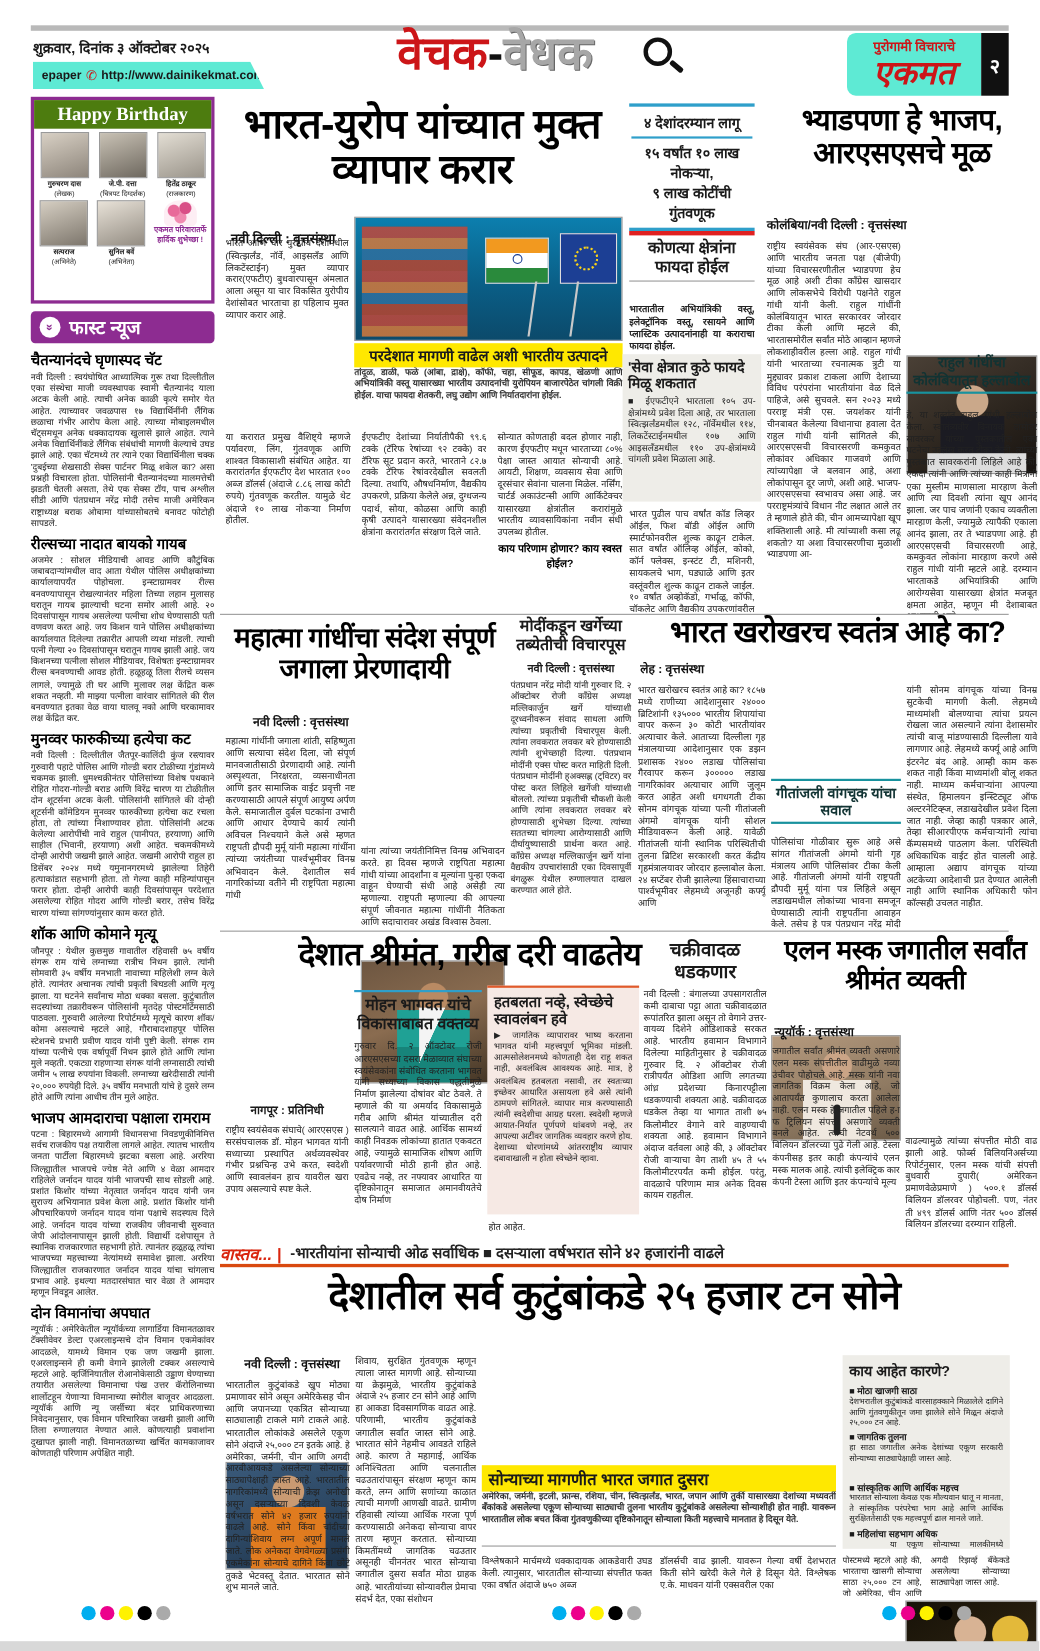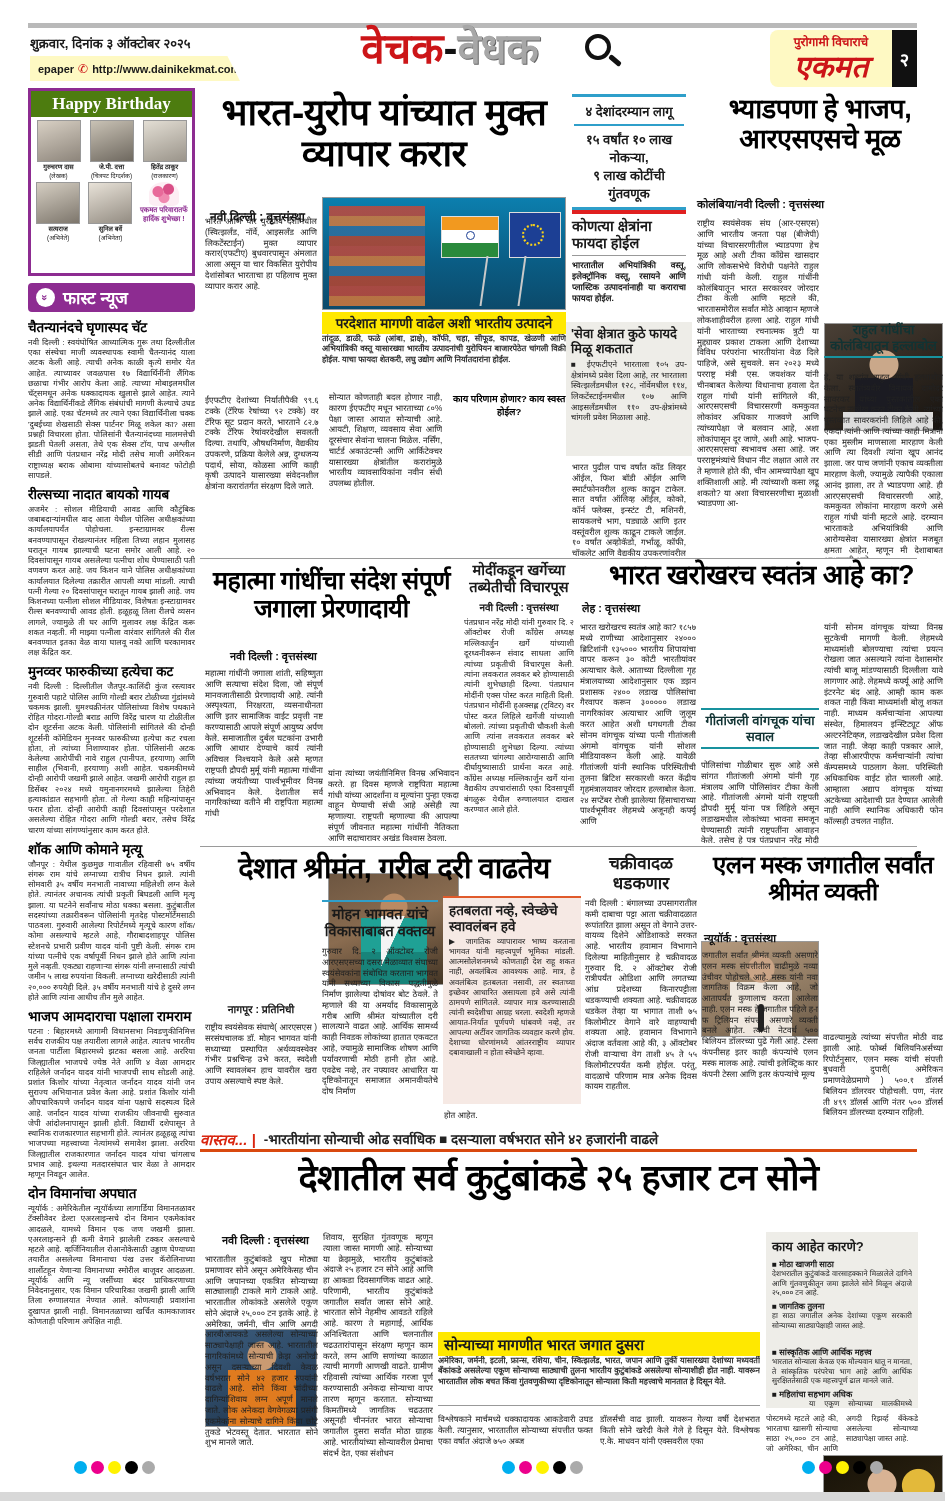--- a/index.html
+++ b/index.html
@@ -7,21 +7,21 @@
   body { width:945px; height:1501px; position:relative; overflow:hidden;
          font-family:"Liberation Sans","DejaVu Sans",sans-serif; color:#1a1a1a; }
   .abs { position:absolute; }
   .headline { font-weight:900; color:#000; text-align:center; line-height:1.12; letter-spacing:-0.5px; }
   .byline { font-weight:bold; font-size:11px; color:#111; }
   .bodytext { font-size:8.3px; line-height:1.3; text-align:justify; color:#222; overflow:hidden; }
   .crosshead { font-weight:900; font-size:9.5px; color:#000; text-align:center; margin:3px 0 2px; }
   .photo { background:#888; overflow:hidden; position:relative; border:1px solid #999; }
   .cap-teal { font-weight:900; font-size:13px; text-align:center; color:#133; line-height:1.2;
               border-bottom:2px solid #18929e; padding-bottom:3px; }
-  .cream { background:#fef9c3; }
+  .cream { background:#5eead4; }
   .dot { width:13px; height:13px; border-radius:50%; display:inline-block; margin:0 2px; }
   .fn-item h3 { font-size:13.5px; font-weight:900; color:#000; margin:7px 0 2px; line-height:1.1; }
   .fn-item p { font-size:8px; line-height:1.28; text-align:justify; color:#222; }
   .graybox { background:#eeede8; }
 </style>
 </head>
 <body>
 
 <div class="abs" style="left:28px;top:23px;width:889px;height:5px;background:#b9b9b9;"></div>
 <div class="abs" style="left:30px;top:34px;font-size:13px;font-weight:bold;">शुक्रवार, दिनांक ३ ऑक्टोबर २०२५</div>
@@ -124,33 +124,34 @@
   <span class="abs" style="left:6px;top:8px;width:96px;height:100px;background:repeating-linear-gradient(180deg,#c2483a 0 10px,#d4793b 10px 20px,#2f6f9e 20px 30px,#b8452f 30px 40px);opacity:.85;"></span>
   <span class="abs" style="left:118px;top:18px;width:58px;height:42px;background:linear-gradient(180deg,#f2991f 33%,#fff 33% 66%,#2a8a3c 66%);border:1px solid #ddd;"></span>
   <span class="abs" style="left:143px;top:33px;width:9px;height:9px;border:1.5px solid #1c3f94;border-radius:50%;"></span>
   <span class="abs" style="left:186px;top:14px;width:52px;height:46px;background:#1c3f94;border:1px solid #ddd;"></span>
   <span class="abs" style="left:199px;top:26px;width:22px;height:22px;border:2px dotted #f7d21a;border-radius:50%;"></span>
   <span class="abs" style="left:160px;top:58px;width:40px;height:50px;border-left:2px solid #c9c9c9;border-right:2px solid #c9c9c9;transform:skewX(-8deg);"></span>
 </div>
 <div class="abs" style="left:322px;top:312px;width:244px;background:#ffe800;font-size:13.5px;font-weight:900;padding:2px 5px;text-align:center;">परदेशात मागणी वाढेल अशी भारतीय उत्पादने</div>
 <div class="abs bodytext" style="left:322px;top:334px;width:244px;height:52px;font-size:8px;font-weight:bold;color:#333;">तांदूळ, डाळी, फळे (आंबा, द्राक्षे), कॉफी, चहा, सीफूड, कापड, खेळणी आणि अभियांत्रिकी वस्तू यासारख्या भारतीय उत्पादनांची युरोपियन बाजारपेठेत चांगली विक्री होईल. याचा फायदा शेतकरी, लघु उद्योग आणि निर्यातदारांना होईल.</div>
 <div class="abs" style="left:205px;top:392px;width:361px;height:166px;column-count:3;column-gap:10px;overflow:hidden;">
+  <div class="bodytext">या करारात प्रमुख वैशिष्ट्ये म्हणजे पर्यावरण, लिंग, गुंतवणूक आणि शाश्वत विकासाशी संबंधित आहेत. या करारांतर्गत ईएफटीए देश भारतात १०० अब्ज डॉलर्स (अंदाजे ८.८६ लाख कोटी रुपये) गुंतवणूक करतील. यामुळे थेट अंदाजे १० लाख नोकऱ्या निर्माण होतील.</div>
   <div class="bodytext" style="margin-top:3px;">ईएफटीए देशांच्या निर्यातीपैकी ९९.६ टक्के (टॅरिफ रेषांच्या ९२ टक्के) वर टॅरिफ सूट प्रदान करते, भारताने ८२.७ टक्के टॅरिफ रेषांवरदेखील सवलती दिल्या. तथापि, औषधनिर्माण, वैद्यकीय उपकरणे, प्रक्रिया केलेले अन्न, दुग्धजन्य पदार्थ, सोया, कोळसा आणि काही कृषी उत्पादने यासारख्या संवेदनशील क्षेत्रांना करारांतर्गत संरक्षण दिले जाते.</div>
   <div class="bodytext" style="margin-top:3px;">सोन्यात कोणताही बदल होणार नाही, कारण ईएफटीए मधून भारताच्या ८०% पेक्षा जास्त आयात सोन्याची आहे. आयटी, शिक्षण, व्यवसाय सेवा आणि दूरसंचार सेवांना चालना मिळेल. नर्सिंग, चार्टर्ड अकाउंटन्सी आणि आर्किटेक्चर यासारख्या क्षेत्रांतील करारांमुळे भारतीय व्यावसायिकांना नवीन संधी उपलब्ध होतील.</div>
   <div class="crosshead">काय परिणाम होणार? काय स्वस्त होईल?</div>
 
 </div>
 
 <div class="abs" style="left:572px;top:94px;width:114px;border-top:3px solid #2f9fca;border-bottom:3px solid #2f9fca;padding:5px 2px;text-align:center;">
   <div style="font-size:13px;font-weight:900;border-bottom:2px solid #2f9fca;padding-bottom:4px;margin-bottom:4px;">४ देशांदरम्यान लागू</div>
   <div style="font-size:13px;font-weight:900;">१५ वर्षांत १० लाख नोकऱ्या,</div>
   <div style="font-size:13px;font-weight:900;">९ लाख कोटींची गुंतवणूक</div>
 </div>
 <div class="abs" style="left:572px;top:210px;width:114px;border-top:4px solid #e02020;padding-top:4px;">
-  <div style="font-size:14.5px;font-weight:900;line-height:1.15;border-bottom:1px solid #999;padding-bottom:4px;margin-bottom:4px;">कोणत्या क्षेत्रांना फायदा होईल</div>
+  <div style="font-size:14.5px;font-weight:900;text-align:center;line-height:1.15;border-bottom:1px solid #999;padding-bottom:4px;margin-bottom:20px;">कोणत्या क्षेत्रांना फायदा होईल</div>
   <div class="bodytext" style="font-size:8.5px;font-weight:bold;">भारतातील अभियांत्रिकी वस्तू, इलेक्ट्रॉनिक वस्तू, रसायने आणि प्लास्टिक उत्पादनांनाही या कराराचा फायदा होईल.</div>
 </div>
 <div class="abs graybox" style="left:566px;top:322px;width:126px;height:134px;padding:5px;">
   <div style="font-size:13px;font-weight:900;line-height:1.15;margin-bottom:3px;">'सेवा क्षेत्रात कुठे फायदे मिळू शकतात</div>
   <div class="bodytext" style="font-size:8.2px;">■ ईएफटीएने भारताला १०५ उप-क्षेत्रांमध्ये प्रवेश दिला आहे, तर भारताला स्वित्झर्लंडमधील १२८, नॉर्वेमधील ११४, लिकटेंस्टाईनमधील १०७ आणि आइसलँडमधील ११० उप-क्षेत्रांमध्ये चांगली प्रवेश मिळाला आहे.</div>
 </div>
 <div class="abs bodytext" style="left:572px;top:462px;width:114px;height:96px;">भारत पुढील पाच वर्षांत कॉड लिव्हर ऑईल, फिश बॉडी ऑईल आणि स्मार्टफोनवरील शुल्क काढून टाकेल. सात वर्षांत ऑलिव्ह ऑईल, कोको, कॉर्न फ्लेक्स, इन्स्टंट टी, मशिनरी, सायकलचे भाग, घड्याळे आणि इतर वस्तूंवरील शुल्क काढून टाकले जाईल. १० वर्षांत अव्होकॅडो, गर्भाळू, कॉफी, चॉकलेट आणि वैद्यकीय उपकरणांवरील शुल्क देखील काढून टाकले जाईल.</div>
 
 <div class="abs headline" style="left:695px;top:94px;width:250px;font-size:27px;">भ्याडपणा हे भाजप, आरएसएसचे मूळ</div>
 <div class="abs byline" style="left:697px;top:196px;">कोलंबिया/नवी दिल्ली : वृत्तसंस्था</div>
@@ -183,21 +184,21 @@
 <div class="abs photo" style="left:701px;top:608px;width:118px;height:96px;background:linear-gradient(160deg,#b59a7e 0%,#8f7a62 60%,#6b5a47 100%);">
   <span class="abs" style="left:28px;top:12px;width:62px;height:84px;background:radial-gradient(circle at 50% 18%,#caa486 13px,transparent 14px),linear-gradient(180deg,transparent 28px,#efe8df 28px);"></span>
   <span class="abs" style="left:56px;top:62px;width:6px;height:28px;background:#222;border-radius:3px;"></span>
 </div>
 <div class="abs cap-teal" style="left:701px;top:708px;width:118px;border-top:2px solid #18929e;padding-top:3px;">गीतांजली वांगचूक यांचा सवाल</div>
 <div class="abs bodytext" style="left:701px;top:760px;width:118px;height:84px;">पोलिसांचा गोळीबार सुरू आहे असे सांगत गीतांजली अंगमो यांनी गृह मंत्रालय आणि पोलिसांवर टीका केली आहे. गीतांजली अंगमो यांनी राष्ट्रपती द्रौपदी मुर्मू यांना पत्र लिहिले असून लडाखमधील लोकांच्या भावना समजून घेण्यासाठी त्यांनी राष्ट्रपतींना आवाहन केले. तसेच हे पत्र पंतप्रधान नरेंद्र मोदी आणि गृहमंत्री अमित शाह यांनाही पाठवले आहे. या पत्रात गीतांजली</div>
 <div class="abs bodytext" style="left:824px;top:622px;width:119px;height:222px;">यांनी सोनम वांगचूक यांच्या विनम्र सुटकेची मागणी केली. लेहमध्ये माध्यमांशी बोलण्याचा त्यांचा प्रयत्न रोखला जात असल्याने त्यांना देशासमोर त्यांची बाजू मांडण्यासाठी दिल्लीला यावे लागणार आहे. लेहमध्ये कर्फ्यू आहे आणि इंटरनेट बंद आहे. आम्ही काम करू शकत नाही किंवा माध्यमांशी बोलू शकत नाही. माध्यम कर्मचाऱ्यांना आपल्या संस्थेत, हिमालयन इन्स्टिट्यूट ऑफ अल्टरनेटिव्ह्ज, लडाखदेखील प्रवेश दिला जात नाही. जेव्हा काही पत्रकार आले, तेव्हा सीआरपीएफ कर्मचाऱ्यांनी त्यांचा कॅम्पसमध्ये पाठलाग केला. परिस्थिती अधिकाधिक वाईट होत चालली आहे. आम्हाला अद्याप वांगचूक यांच्या अटकेच्या आदेशाची प्रत देण्यात आलेली नाही आणि स्थानिक अधिकारी फोन कॉल्सही उचलत नाहीत.</div>
 
 <div class="abs" style="left:200px;top:846px;width:717px;height:1px;background:#9a9a9a;"></div>
 
-<div class="abs headline" style="left:205px;top:852px;width:378px;font-size:29px;">देशात श्रीमंत, गरीब दरी वाढतेय</div>
+<div class="abs headline" style="left:205px;top:852px;width:378px;font-size:29px;text-align:right;">देशात श्रीमंत, गरीब दरी वाढतेय</div>
 <div class="abs photo" style="left:205px;top:900px;width:112px;height:98px;background:linear-gradient(160deg,#3a5a7a 0%,#2c4763 55%,#1d3248 100%);">
   <span class="abs" style="left:22px;top:10px;width:68px;height:88px;background:radial-gradient(circle at 50% 18%,#c99a72 14px,transparent 15px),linear-gradient(180deg,transparent 30px,#e07b1f 30px);"></span>
 </div>
 <div class="abs" style="left:205px;top:1002px;width:112px;text-align:center;font-size:10.5px;font-weight:bold;">नागपूर : प्रतिनिधी</div>
 <div class="abs bodytext" style="left:205px;top:1022px;width:112px;height:100px;">राष्ट्रीय स्वयंसेवक संघाचे( आरएसएस ) सरसंघचालक डॉ. मोहन भागवत यांनी सध्याच्या प्रस्थापित अर्थव्यवस्थेवर गंभीर प्रश्नचिन्ह उभे करत, स्वदेशी आणि स्वावलंबन हाच यावरील खरा उपाय असल्याचे स्पष्ट केले.</div>
 <div class="abs" style="left:322px;top:900px;width:116px;font-size:14.5px;font-weight:900;text-align:center;line-height:1.15;border-top:2px solid #2f9fca;padding-top:4px;">मोहन भागवत यांचे विकासाबाबत वक्तव्य</div>
 <div class="abs bodytext" style="left:322px;top:946px;width:116px;height:170px;">गुरुवार दि. २ ऑक्टोबर रोजी आरएसएसच्या दसरा मेळाव्यात संघाच्या स्वयंसेवकांना संबोधित करताना भागवत यांनी सध्याच्या विकास पद्धतीमुळे निर्माण झालेल्या दोषांवर बोट ठेवले. ते म्हणाले की या अमर्याद विकासामुळे गरीब आणि श्रीमंत यांच्यातील दरी सालत्याने वाढत आहे. आर्थिक सामर्थ्य काही निवडक लोकांच्या हातात एकवटत आहे, ज्यामुळे सामाजिक शोषण आणि पर्यावरणाची मोठी हानी होत आहे. एवढेच नव्हे, तर नफ्यावर आधारित या दृष्टिकोनातून समाजात अमानवीयतेचे दोष निर्माण</div>
 <div class="abs bodytext" style="left:444px;top:1110px;width:60px;height:12px;">होत आहेत.</div>
 <div class="abs" style="left:443px;top:896px;width:138px;height:208px;background:#f6e9e4;border-top:2px solid #e05a2b;padding:5px 6px;">
   <div style="font-size:13.5px;font-weight:900;line-height:1.15;margin-bottom:3px;">हतबलता नव्हे, स्वेच्छेचे स्वावलंबन हवे</div>

